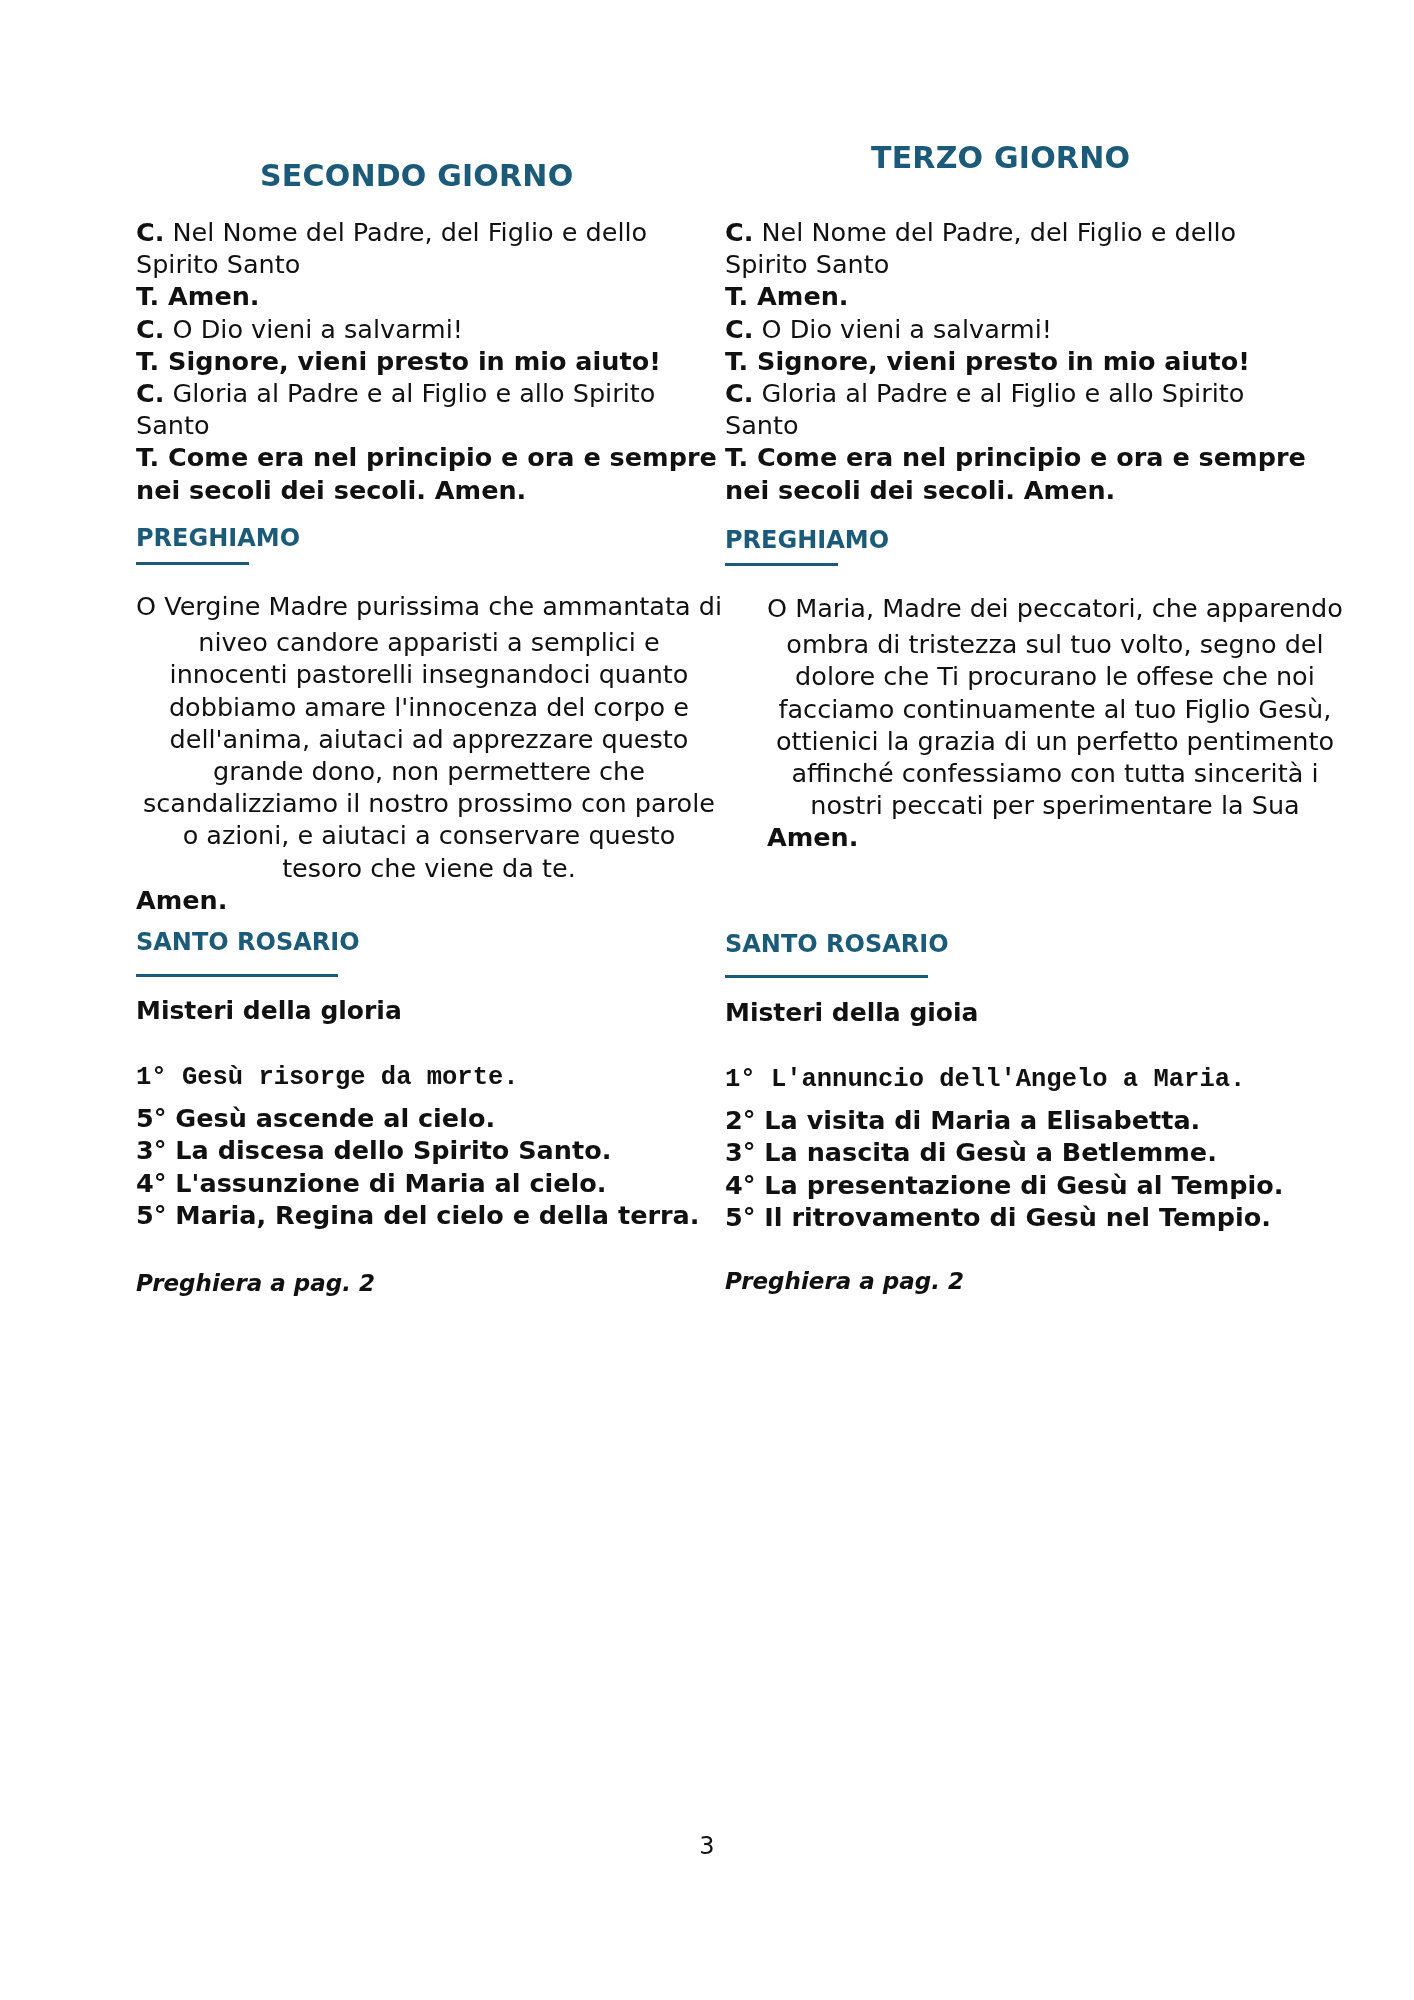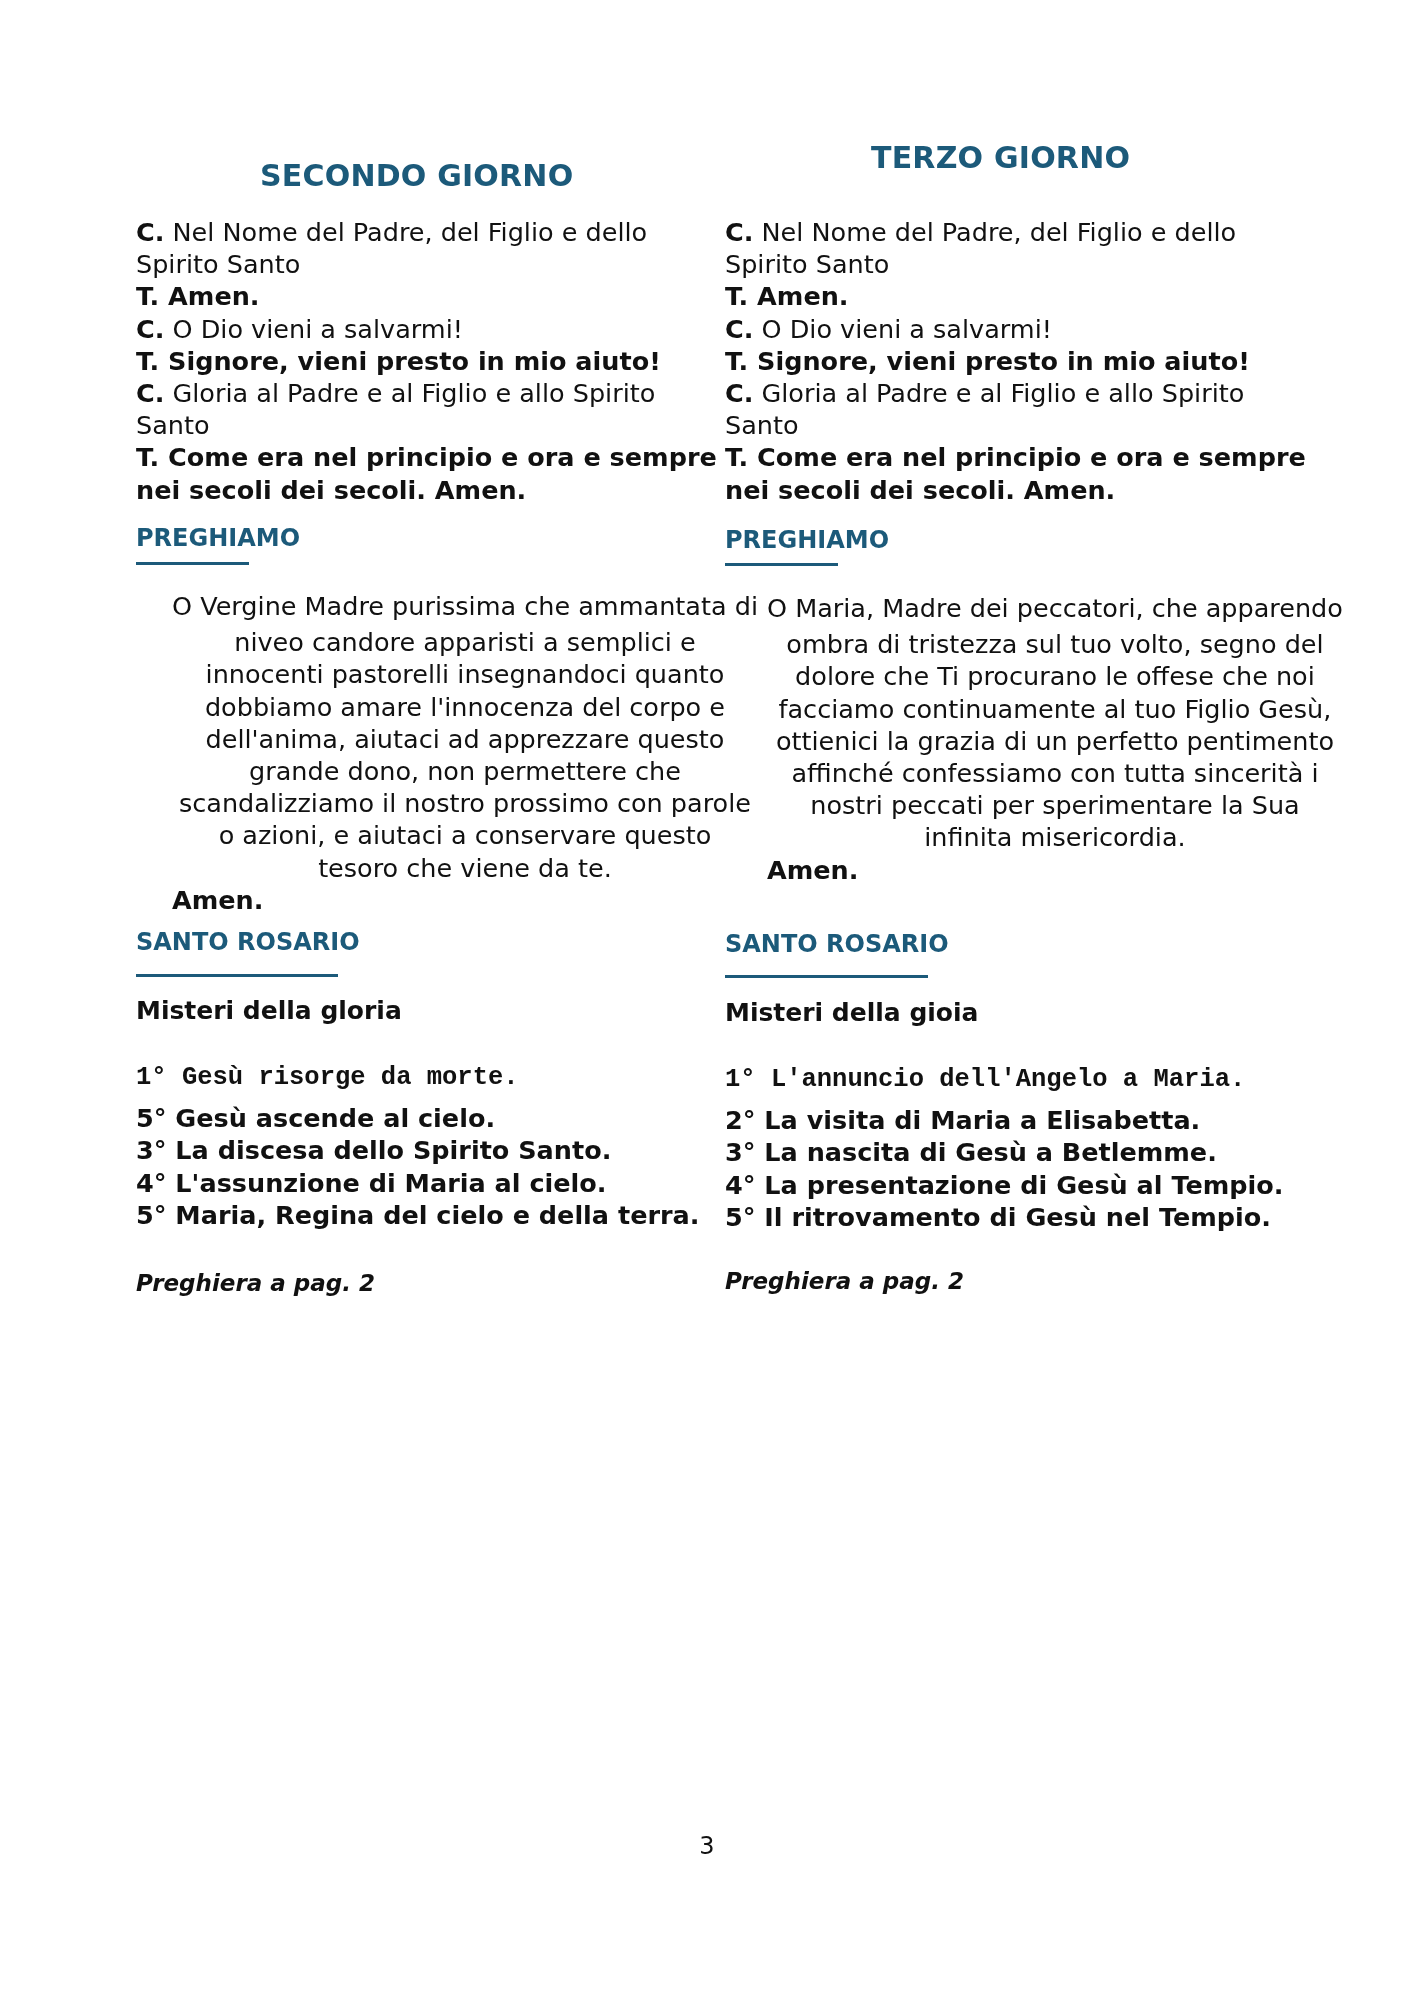--- a/index.html
+++ b/index.html
@@ -68,21 +68,21 @@
   .prayer {
     position: absolute;
     left: 0;
     font-size: 25.5px;
     line-height: 32.2px;
     white-space: nowrap;
   }
   .prayer .first { display: block; margin-bottom: 4px; }
   .prayer .line { display: block; text-align: center; }
   .prayer .amen { display: block; font-weight: bold; }
-  .left .prayer { top: 590px; margin-left: 36px; }
+  .left .prayer { top: 590px; }
   .right .prayer { top: 592px; margin-left: 42px; }
 
   .left .ros-head { top: 928px; }
   .right .ros-head { top: 930px; }
   .left .ros-line { top: 974px; width: 202px; }
   .right .ros-line { top: 975px; width: 203px; }
 
   .mysteries-title {
     position: absolute;
     left: 0;
@@ -196,21 +196,20 @@
   <div class="underline preg-line"></div>
 
   <div class="prayer">
     <span class="first">O Maria, Madre dei peccatori, che apparendo</span>
     <span class="line">ombra di tristezza sul tuo volto, segno del</span>
     <span class="line">dolore che Ti procurano le offese che noi</span>
     <span class="line">facciamo continuamente al tuo Figlio Gesù,</span>
     <span class="line">ottienici la grazia di un perfetto pentimento</span>
     <span class="line">affinché confessiamo con tutta sincerità i</span>
     <span class="line">nostri peccati per sperimentare la Sua</span>
-    <span class="line">infinita misericordia.</span>
     <span class="amen">Amen.</span>
   </div>
 
   <div class="section-head ros-head">SANTO ROSARIO</div>
   <div class="underline ros-line"></div>
 
   <div class="mysteries-title">Misteri della gioia</div>
 
   <div class="mysteries">
     <span class="item first">1° L'annuncio dell'Angelo a Maria.</span>

